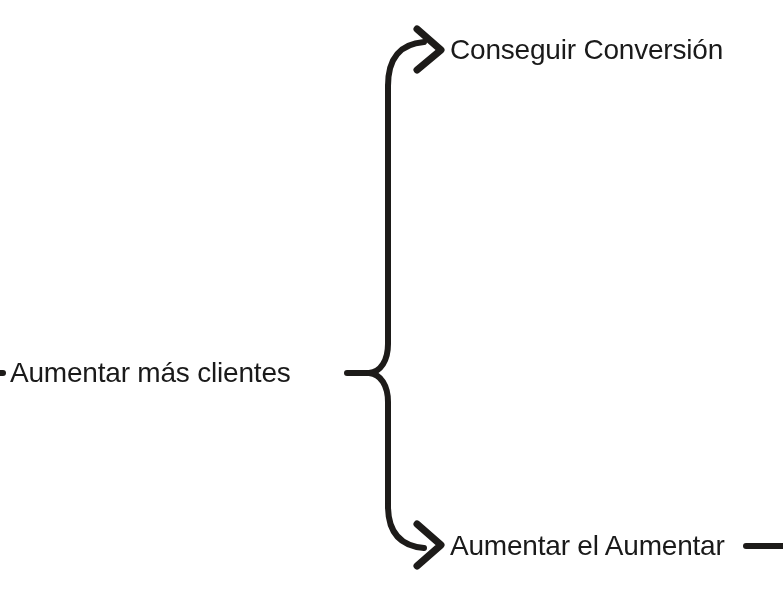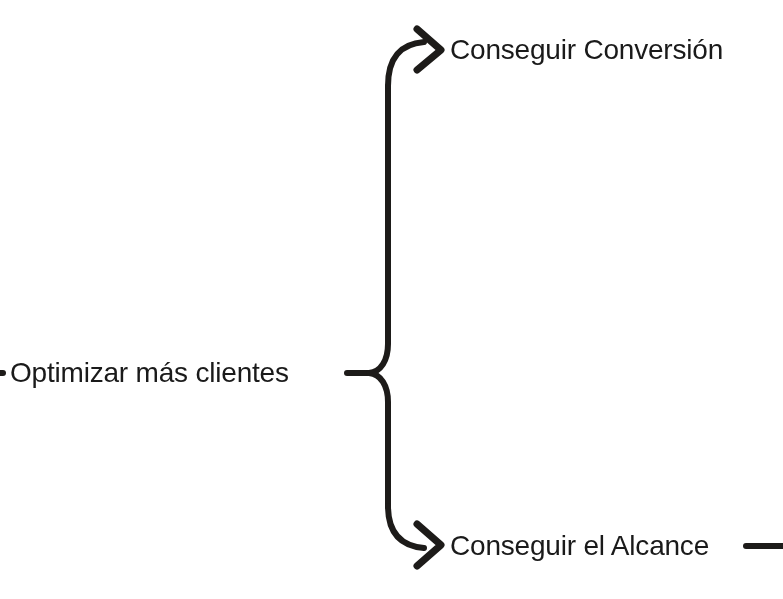--- a/index.html
+++ b/index.html
@@ -73,19 +73,19 @@
     <path d="M 417 29 L 441 50 L 417 70" fill="none" stroke="#1d1b19" stroke-width="7" stroke-linecap="round" stroke-linejoin="round"></path>
 
     <path d="M 388 506 C 388 532, 400 546, 424 548" fill="none" stroke="#1d1b19" stroke-width="6" stroke-linecap="round"></path>
 
     <path d="M 417 524 L 441 545 L 417 566" fill="none" stroke="#1d1b19" stroke-width="7" stroke-linecap="round" stroke-linejoin="round"></path>
 
     <path d="M 746 546 L 791 546" fill="none" stroke="#1d1b19" stroke-width="6" stroke-linecap="round"></path>
 
   </svg>
 
-  <div class="node-label" id="root-label">Optimizar más clientes</div>
+  <div class="node-label" id="root-label">Aumentar más clientes</div>
 
   <div class="node-label" id="branch-label-top">Conseguir Conversión</div>
 
-  <div class="node-label" id="branch-label-bottom">Conseguir el Alcance</div>
+  <div class="node-label" id="branch-label-bottom">Aumentar el Aumentar</div>
 
 </div>
 
 </body></html>

